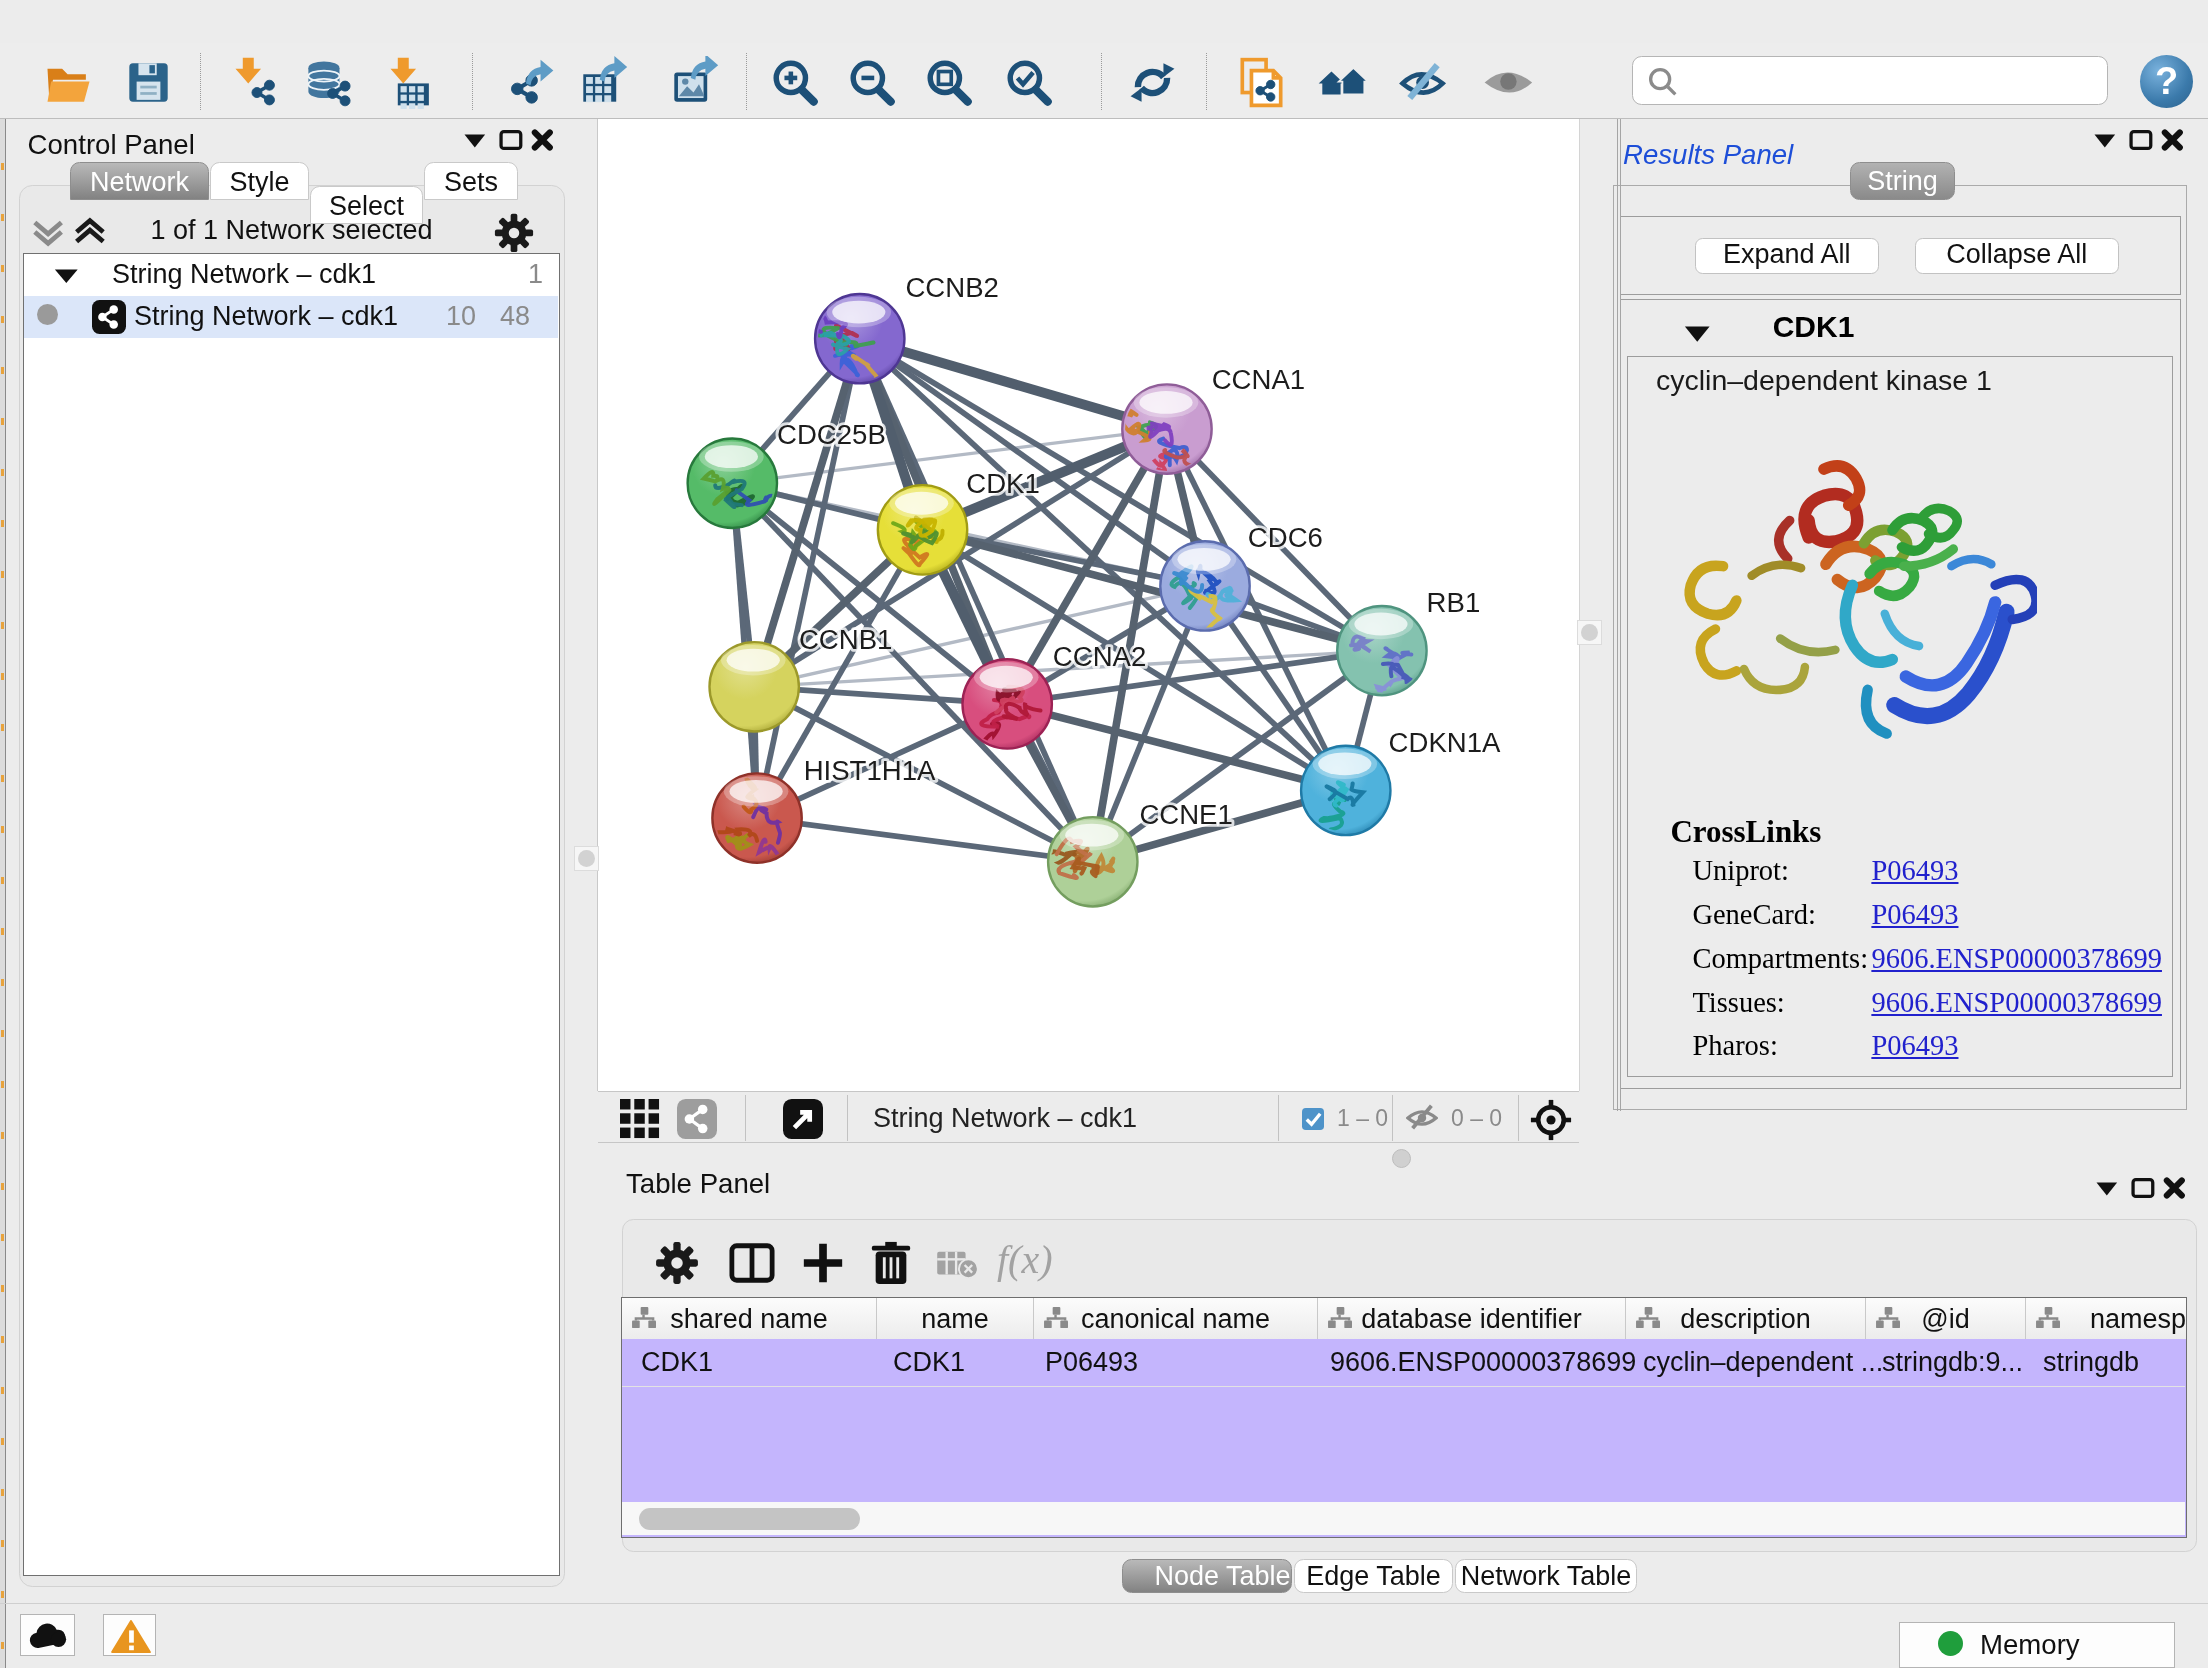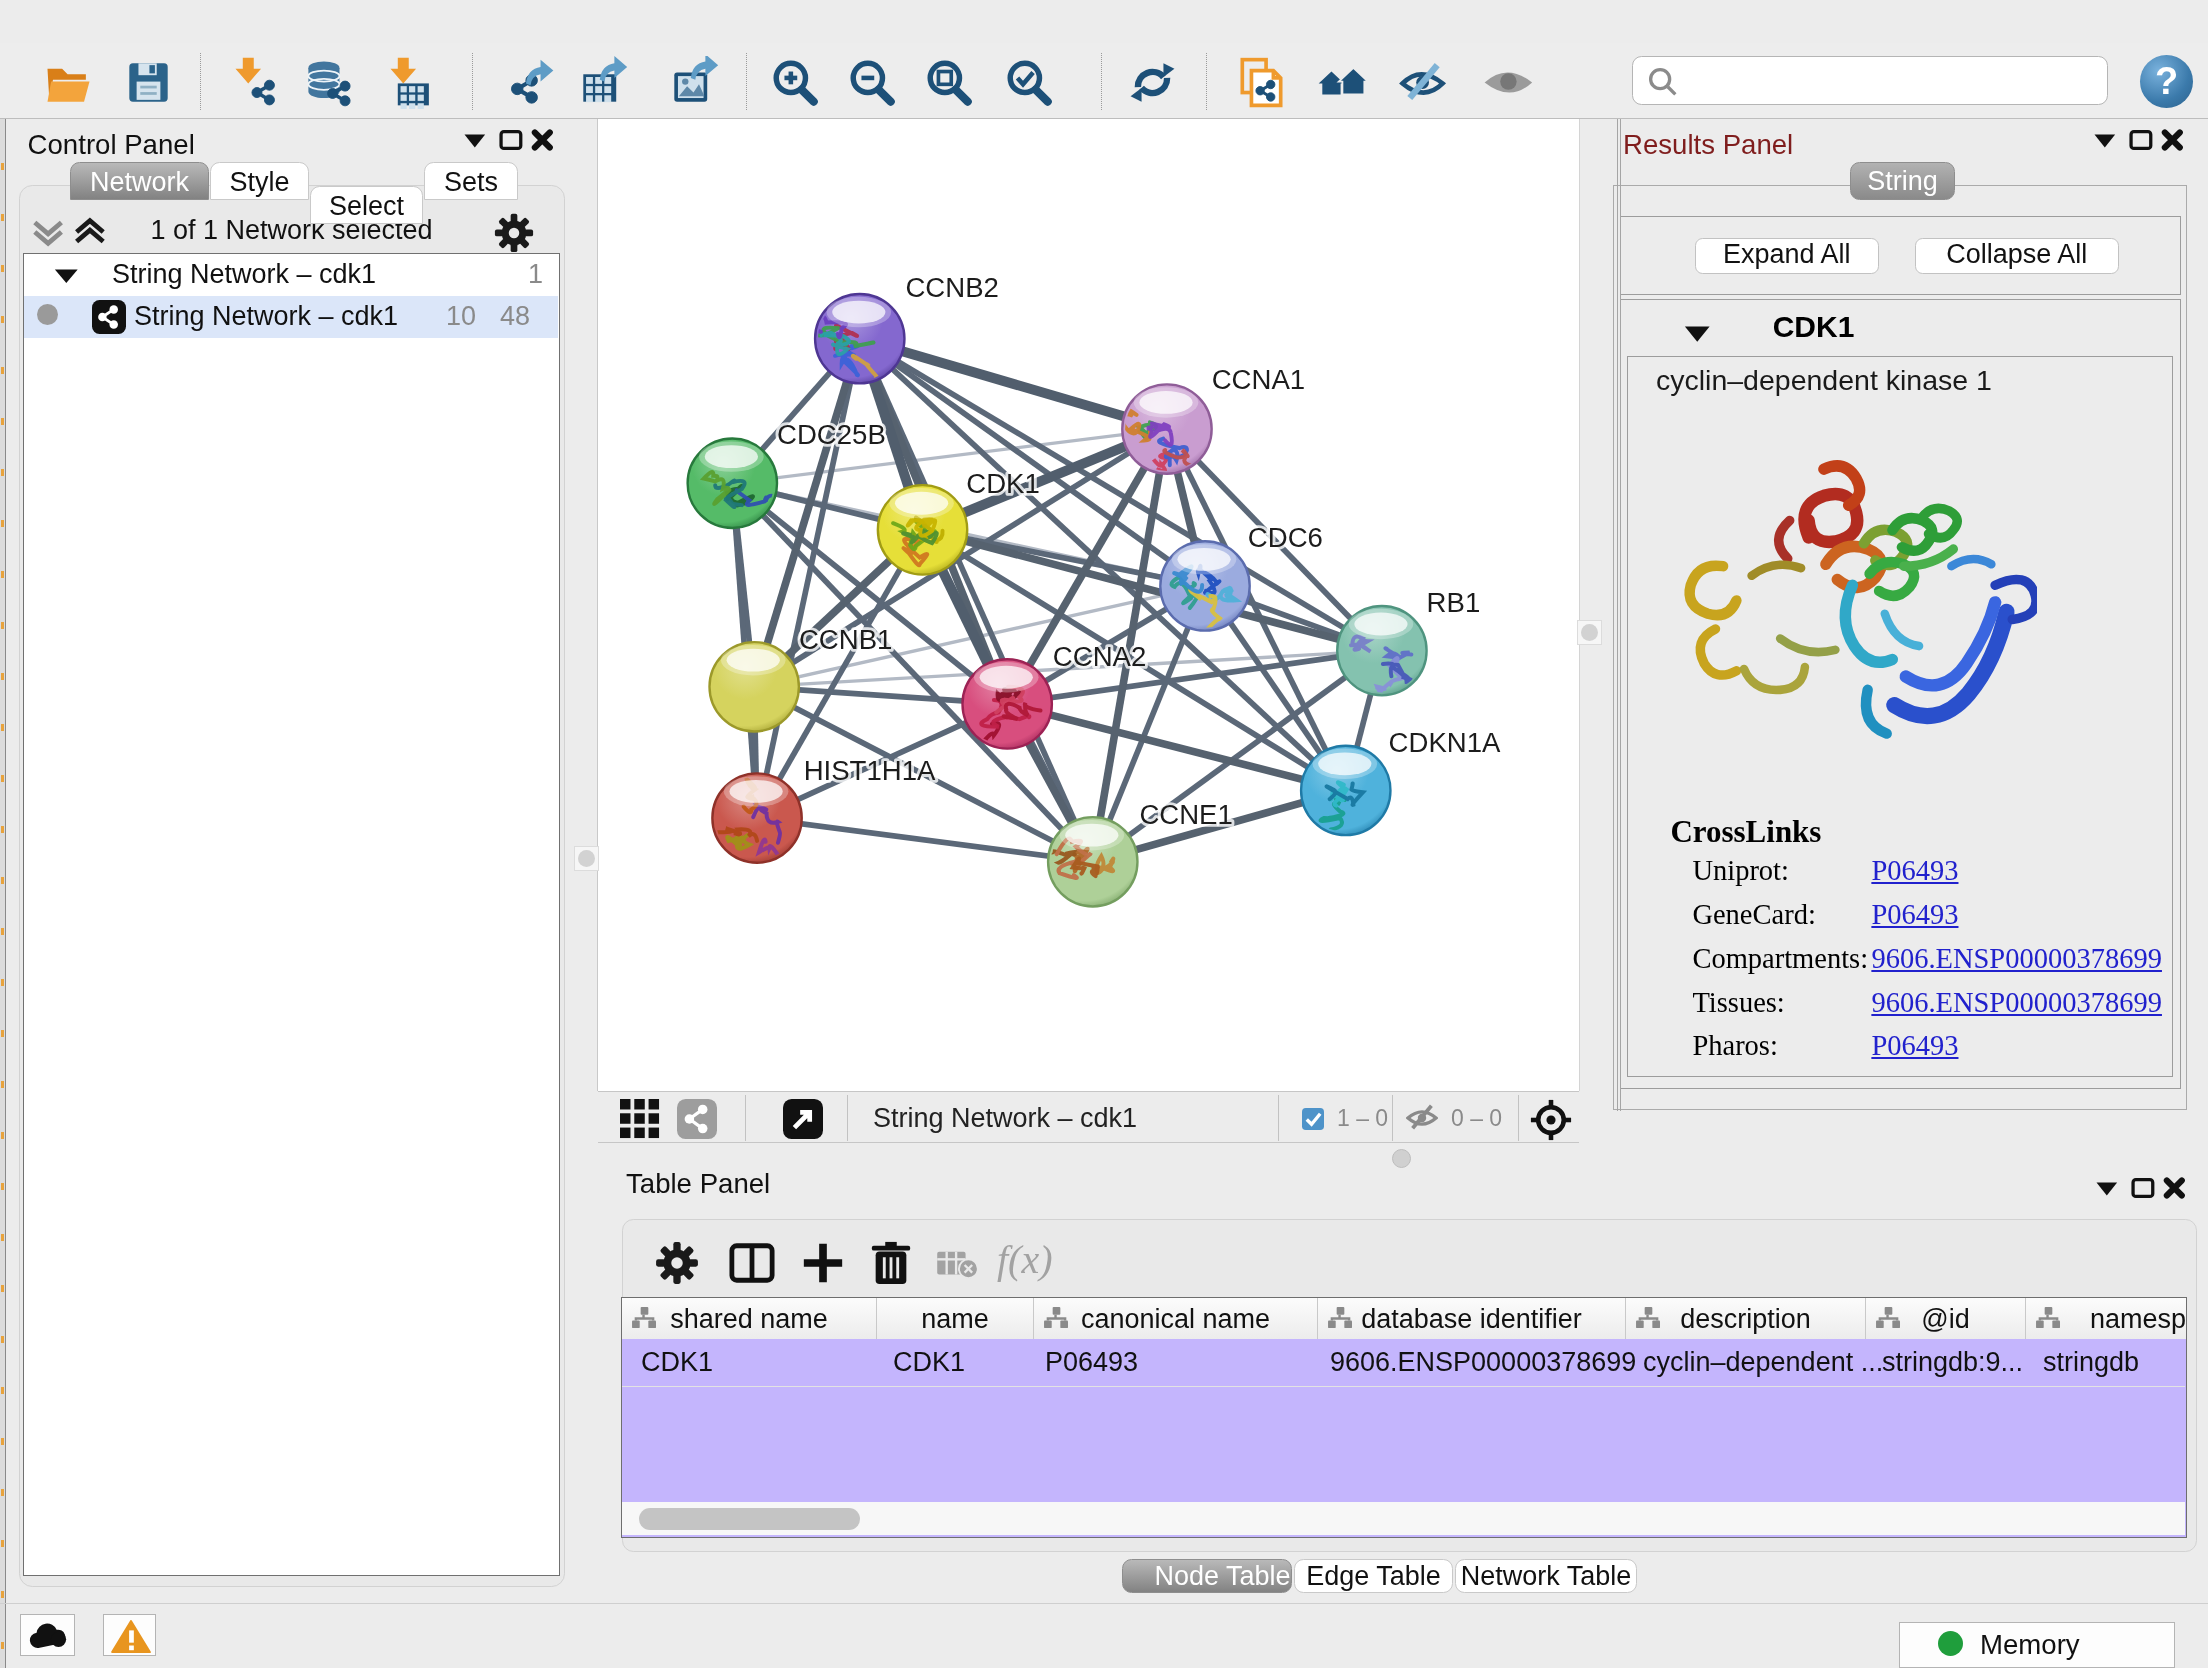--- a/index.html
+++ b/index.html
@@ -44,21 +44,21 @@
 .num { position:absolute; color:#8a8a8a; }
 
 
 #canvas { position:absolute; left:598px; top:119px; width:981px; height:972px; background:#fff;padding-left:32px; }
 #net-toolbar { position:absolute; left:598px; top:1091px; width:981px; height:52px;
   background:#ececec; border-top:1px solid #c6c6c6; border-bottom:1px solid #c6c6c6; }
 .ntsep { position:absolute; top:2.9px; height:46px; width:0; border-left:1px solid #c2c2c2; }
 #net-toolbar .ntxt { position:absolute; left:275px; top:10.5px; font-size:27px; color:#222; }
 
 
-#rp-title { position:absolute; left:1623px; top:129px; font-size:27.6px; color:#7f1d1d; }
+#rp-title { position:absolute; left:1623px; top:139px; font-size:27.6px; color:#1d4ed8;font-style:italic; }
 #string-tab { position:absolute; z-index:5; left:1850px; top:162px; width:105px; height:38px;
   background:linear-gradient(#b2b2b2,#8a8a8a); border:1px solid #8e8e8e; border-radius:9.5px;
   color:#fff; font-size:27px; text-align:center; line-height:36px; }
 #rp-outer { position:absolute; left:1613px; top:185px; width:574px; height:925px;
   background:#ececec; border:1px solid #aaa; }
 #rp-btnbox { position:absolute; left:5.7px; top:30px; width:561px; height:79px; border:1px solid #9c9c9c; }
 .rp-btn { position:absolute; top:21px; height:36px; background:#fff; border:1px solid #c2c2c2;
   border-radius:7.6px; font-size:27px; color:#111; text-align:center; }
 #rp-section { position:absolute; left:5.7px; top:113px; width:561px; height:790px; border:1px solid #9c9c9c; }
 #rp-cdk1hdr { position:absolute; left:0; top:0; width:559px; height:56px; }

